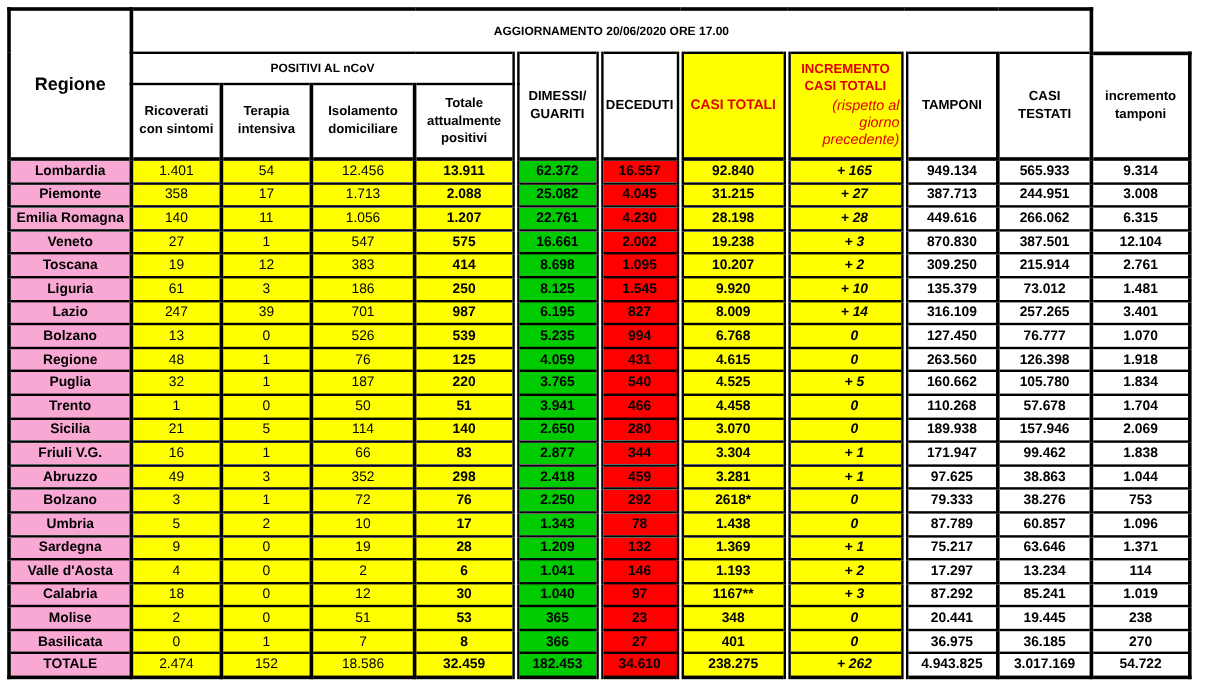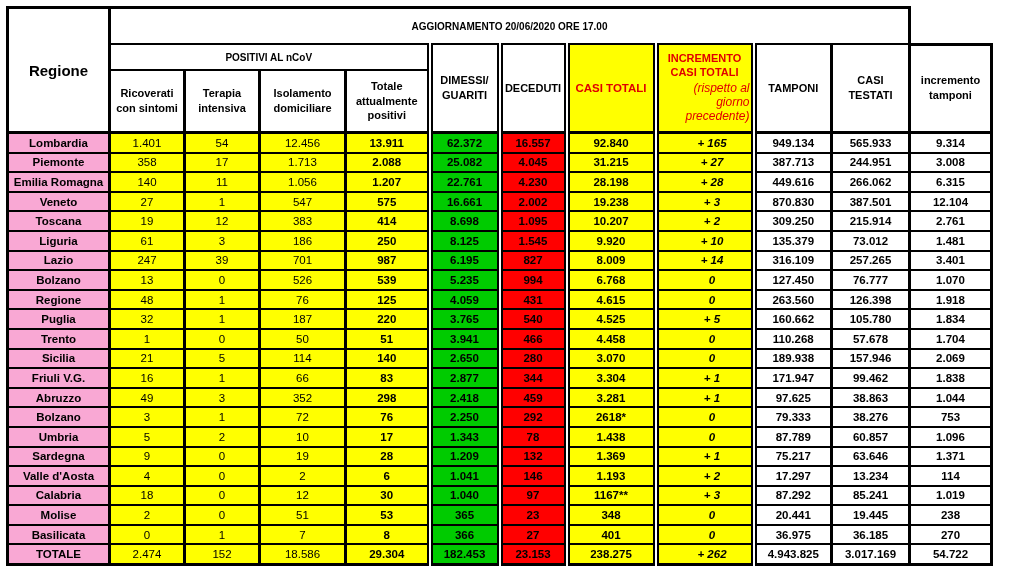--- a/index.html
+++ b/index.html
@@ -396,23 +396,23 @@
           <td class="c-incr dbl">0</td>
           <td class="c-white dbl">36.975</td>
           <td class="c-white">36.185</td>
           <td class="c-white">270</td>
         </tr>
         <tr class="total-row">
           <td class="c-region">TOTALE</td>
           <td class="c-yellow">2.474</td>
           <td class="c-yellow">152</td>
           <td class="c-yellow">18.586</td>
-          <td class="c-yellow c-bold">29.304</td>
+          <td class="c-yellow c-bold">32.459</td>
           <td class="c-green dbl">182.453</td>
-          <td class="c-red dbl">23.153</td>
+          <td class="c-red dbl">34.610</td>
           <td class="c-yellow c-bold dbl">238.275</td>
           <td class="c-incr dbl">+ 262</td>
           <td class="c-white dbl">4.943.825</td>
           <td class="c-white">3.017.169</td>
           <td class="c-white">54.722</td>
         </tr>
       </tbody>
   </table>
 </div>
 

